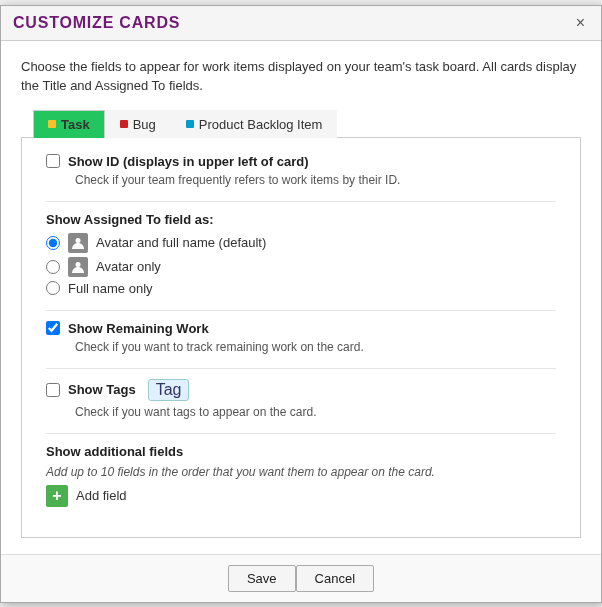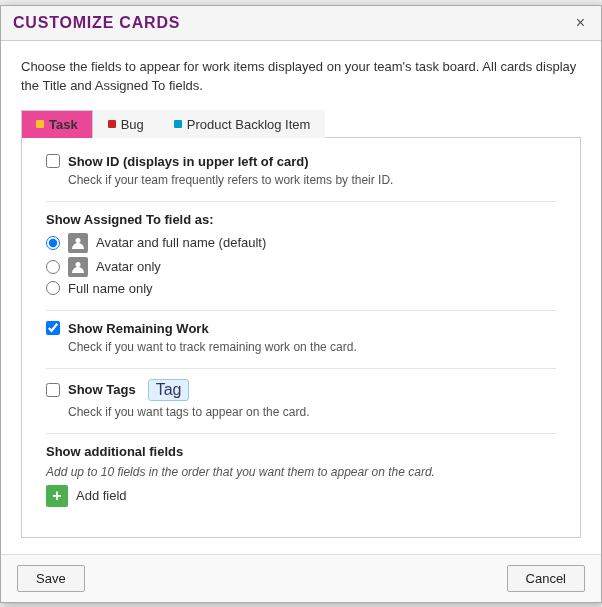--- a/index.html
+++ b/index.html
@@ -64,24 +64,25 @@
       color: #333;
       border: 1px solid transparent;
       border-bottom: none;
       display: flex;
       align-items: center;
       gap: 5px;
       margin-bottom: -1px;
       background: #f5f5f5;
     }
     .tab.active {
-      background: #ec4899;
+      background: #22c55e;
       border-color: #ccc;
       border-bottom-color: #fff;
       font-weight: 600;
+      margin-left: 12px;
     }
     .tab-dot {
       width: 8px;
       height: 8px;
       border-radius: 1px;
       display: inline-block;
     }
     
     .content-area {
       border: 1px solid #ccc;
@@ -106,21 +107,21 @@
       cursor: pointer;
     }
     .checkbox-label {
       font-size: 13px;
       font-weight: 600;
       color: #222;
     }
     .hint-text {
       font-size: 12px;
       color: #555;
-      margin-left: 22px;
+      margin-left: 29px;
       margin-bottom: 4px;
     }
     .section-heading {
       font-size: 13px;
       font-weight: 700;
       color: #222;
       margin-bottom: 6px;
     }
     
     .radio-group {
@@ -196,21 +197,21 @@
       line-height: 1;
     }
     .add-field-label {
       font-size: 13px;
       color: #333;
     }
     
     .dialog-footer {
       padding: 10px 16px;
       display: flex;
-      justify-content: space-between;
+      justify-content: center;
       gap: 0;
       border-top: 1px solid #ddd;
       background: #f9f9f9;
     }
     .btn {
       padding: 5px 18px;
       font-size: 13px;
       border: 1px solid #aaa;
       background: #f5f5f5;
       cursor: pointer;

